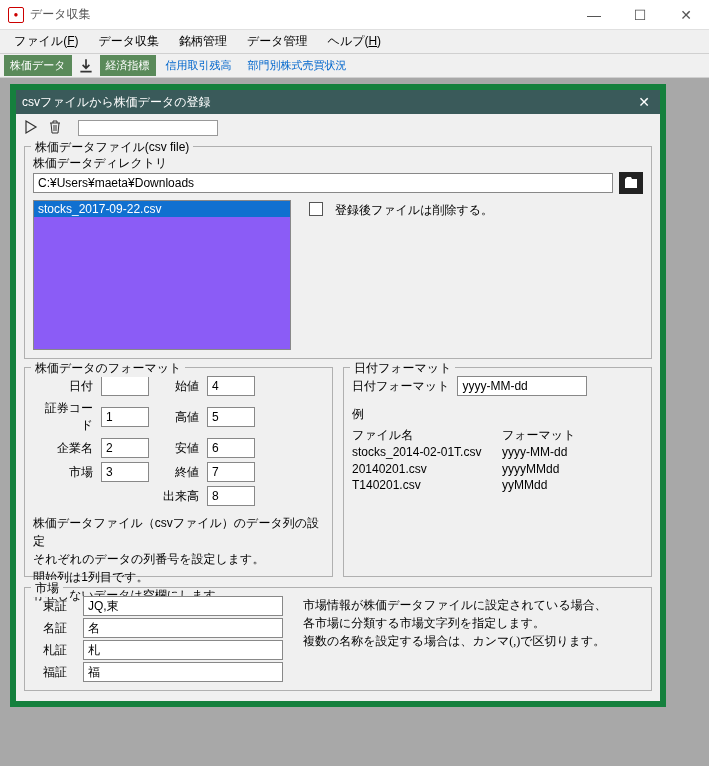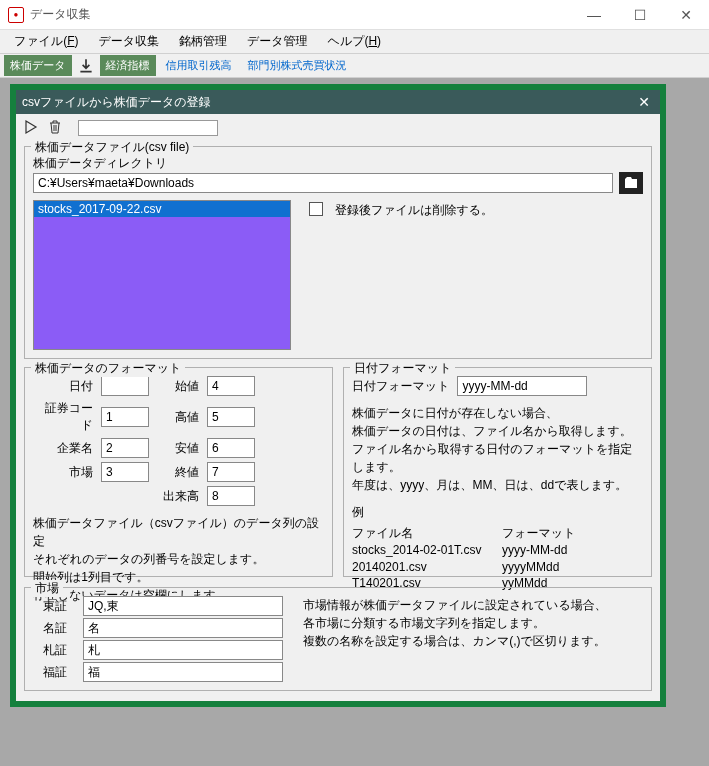--- a/index.html
+++ b/index.html
@@ -154,24 +154,20 @@
 存在しないデータは空欄にします。</div>
           </div>
         </div>
         <div class="col">
           <div class="group" style="margin:0; height:210px;">
             <div class="group-title">日付フォーマット</div>
             <div class="date-row">
               <span>日付フォーマット</span>
               <input type="text" style="width: 130px;" value="yyyy-MM-dd">
             </div>
-            <div class="help-text" style="white-space:pre-line">株価データに日付が存在しない場合、
-株価データの日付は、ファイル名から取得します。
-ファイル名から取得する日付のフォーマットを指定します。
-年度は、yyyy、月は、MM、日は、ddで表します。</div>
             <div style="margin-top:10px;font-size:12px">例</div>
             <div class="example-grid">
               <div>ファイル名</div>
               <div>フォーマット</div>
               <div>stocks_2014-02-01T.csv</div>
                 <div>yyyy-MM-dd</div>
               <div>20140201.csv</div>
                 <div>yyyyMMdd</div>
               <div>T140201.csv</div>
                 <div>yyMMdd</div>
@@ -186,20 +182,20 @@
           <div class="market-grid">
             <div class="ml">東証</div>
             <input type="text" value="JQ,東" style="">
             <div class="ml">名証</div>
             <input type="text" value="名" style="">
             <div class="ml">札証</div>
             <input type="text" value="札" style="">
             <div class="ml">福証</div>
             <input type="text" value="福" style="">
           </div>
-          <div class="help-text" style="white-space:pre-line; margin-top:0;">市場情報が株価データファイルに設定されている場合、
+          <div class="help-text" style="white-space:pre-line; margin-top:0;font-family:Liberation Serif, serif;">市場情報が株価データファイルに設定されている場合、
 各市場に分類する市場文字列を指定します。
 複数の名称を設定する場合は、カンマ(,)で区切ります。</div>
         </div>
       </div>
     </div>
   </div>
 </div>
 
 </body></html>

